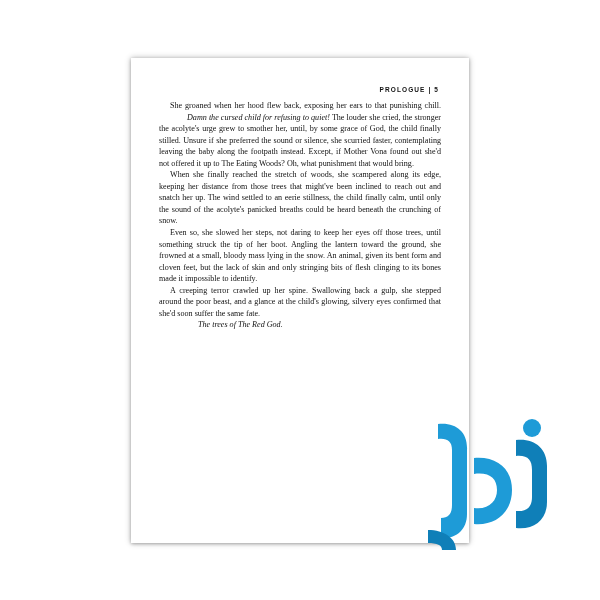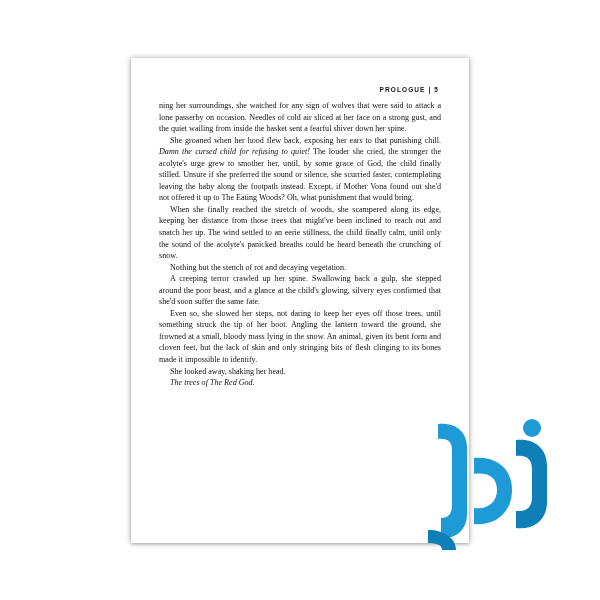--- a/index.html
+++ b/index.html
@@ -69,20 +69,21 @@
     margin: 0;
     text-indent: 11px;
   }
 
   #body-text p.noindent {
     text-indent: 0;
   }
 
   #body-text em {
     font-style: italic;
+    margin-left: 28px;
   }
 
   
   #watermark {
     position: absolute;
     left: 404px;
     top: 398px;
     width: 160px;
     height: 160px;
     pointer-events: none;
@@ -98,27 +99,24 @@
 <body>
 
 <div id="stage">
 
   <div id="page-sheet">
     <div id="page-inner">
 
       <div class="running-head">PROLOGUE  |  5</div>
 
       <div id="body-text">
-          <p class="noindent">ning her surroundings, she watched for any sign of wolves that were said to attack a lone passerby on occasion. Needles of cold air sliced at her face on a strong gust, and the quiet wailing from inside the basket sent a fearful shiver down her spine.</p>
           <p>She groaned when her hood flew back, exposing her ears to that punishing chill. <em>Damn the cursed child for refusing to quiet!</em> The louder she cried, the stronger the acolyte's urge grew to smother her, until, by some grace of God, the child finally stilled. Unsure if she preferred the sound or silence, she scurried faster, contemplating leaving the baby along the footpath instead. Except, if Mother Vona found out she'd not offered it up to The Eating Woods? Oh, what punishment that would bring.</p>
           <p>When she finally reached the stretch of woods, she scampered along its edge, keeping her distance from those trees that might've been inclined to reach out and snatch her up. The wind settled to an eerie stillness, the child finally calm, until only the sound of the acolyte's panicked breaths could be heard beneath the crunching of snow.</p>
-          <p>Nothing but the stench of rot and decaying vegetation.</p>
+          <p>Even so, she slowed her steps, not daring to keep her eyes off those trees, until something struck the tip of her boot. Angling the lantern toward the ground, she frowned at a small, bloody mass lying in the snow. An animal, given its bent form and cloven feet, but the lack of skin and only stringing bits of flesh clinging to its bones made it impossible to identify.</p>
           <p>A creeping terror crawled up her spine. Swallowing back a gulp, she stepped around the poor beast, and a glance at the child's glowing, silvery eyes confirmed that she'd soon suffer the same fate.</p>
-          <p>Even so, she slowed her steps, not daring to keep her eyes off those trees, until something struck the tip of her boot. Angling the lantern toward the ground, she frowned at a small, bloody mass lying in the snow. An animal, given its bent form and cloven feet, but the lack of skin and only stringing bits of flesh clinging to its bones made it impossible to identify.</p>
-          <p>She looked away, shaking her head.</p>
           <p><em>The trees of The Red God.</em></p>
         </div>
 
     </div>
   </div>
 
   <div id="watermark">
     <svg viewBox="0 0 160 160" xmlns="http://www.w3.org/2000/svg" aria-hidden="true">
       <g>
         <path d="M34 26 C52 24 64 34 63 52 L63 116 C63 132 52 141 37 140 L37 120 C45 120 48 115 48 107 L48 52 C48 43 43 40 34 41 Z" fill="#1E9BD7"></path>

